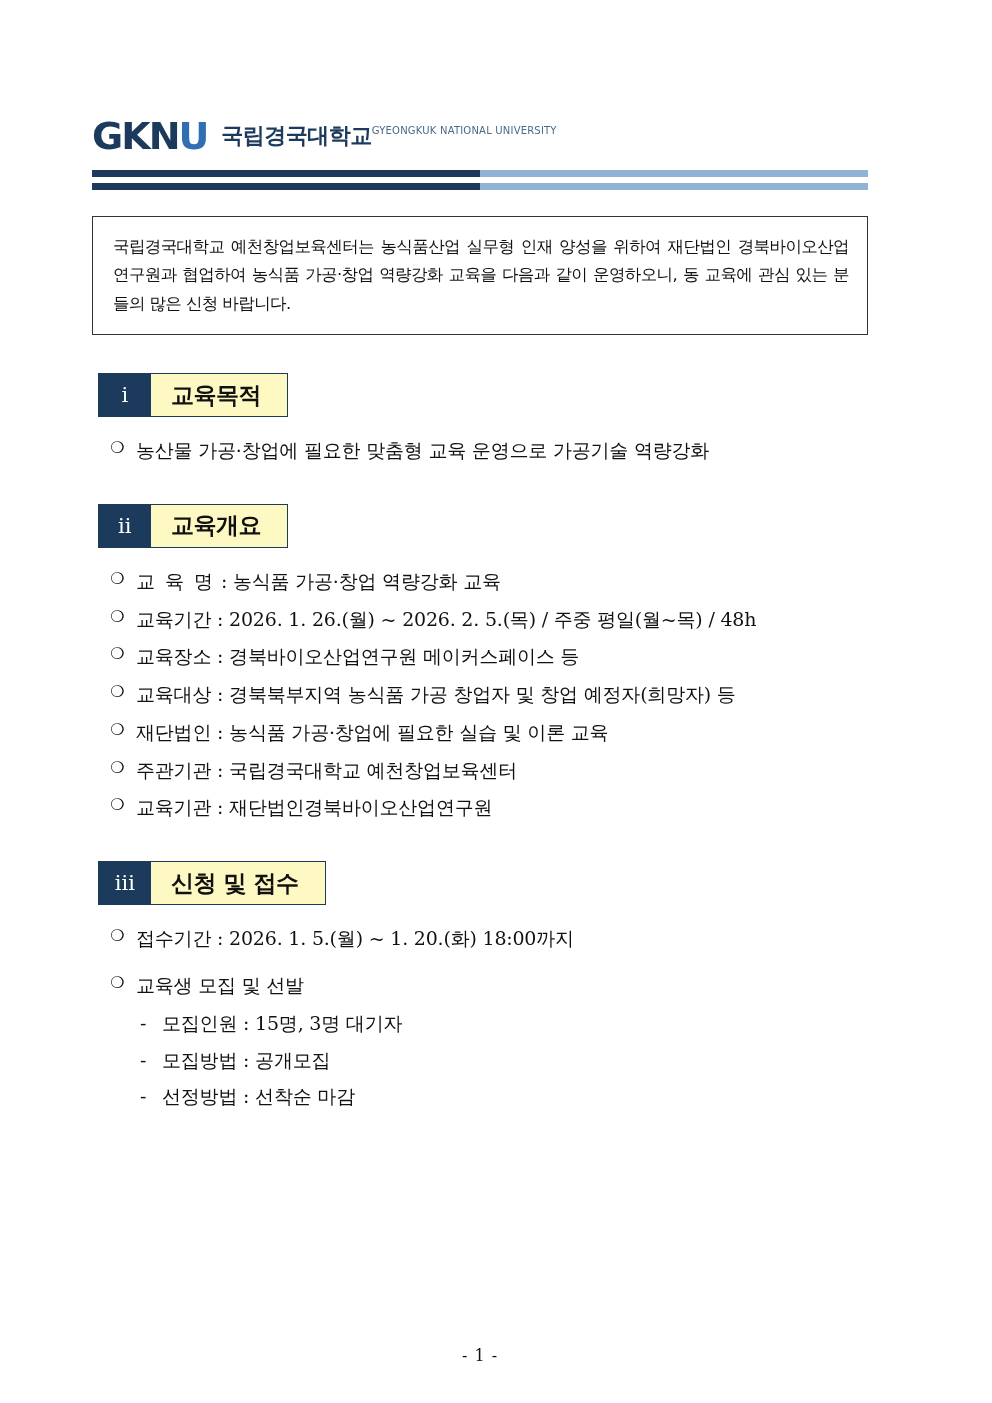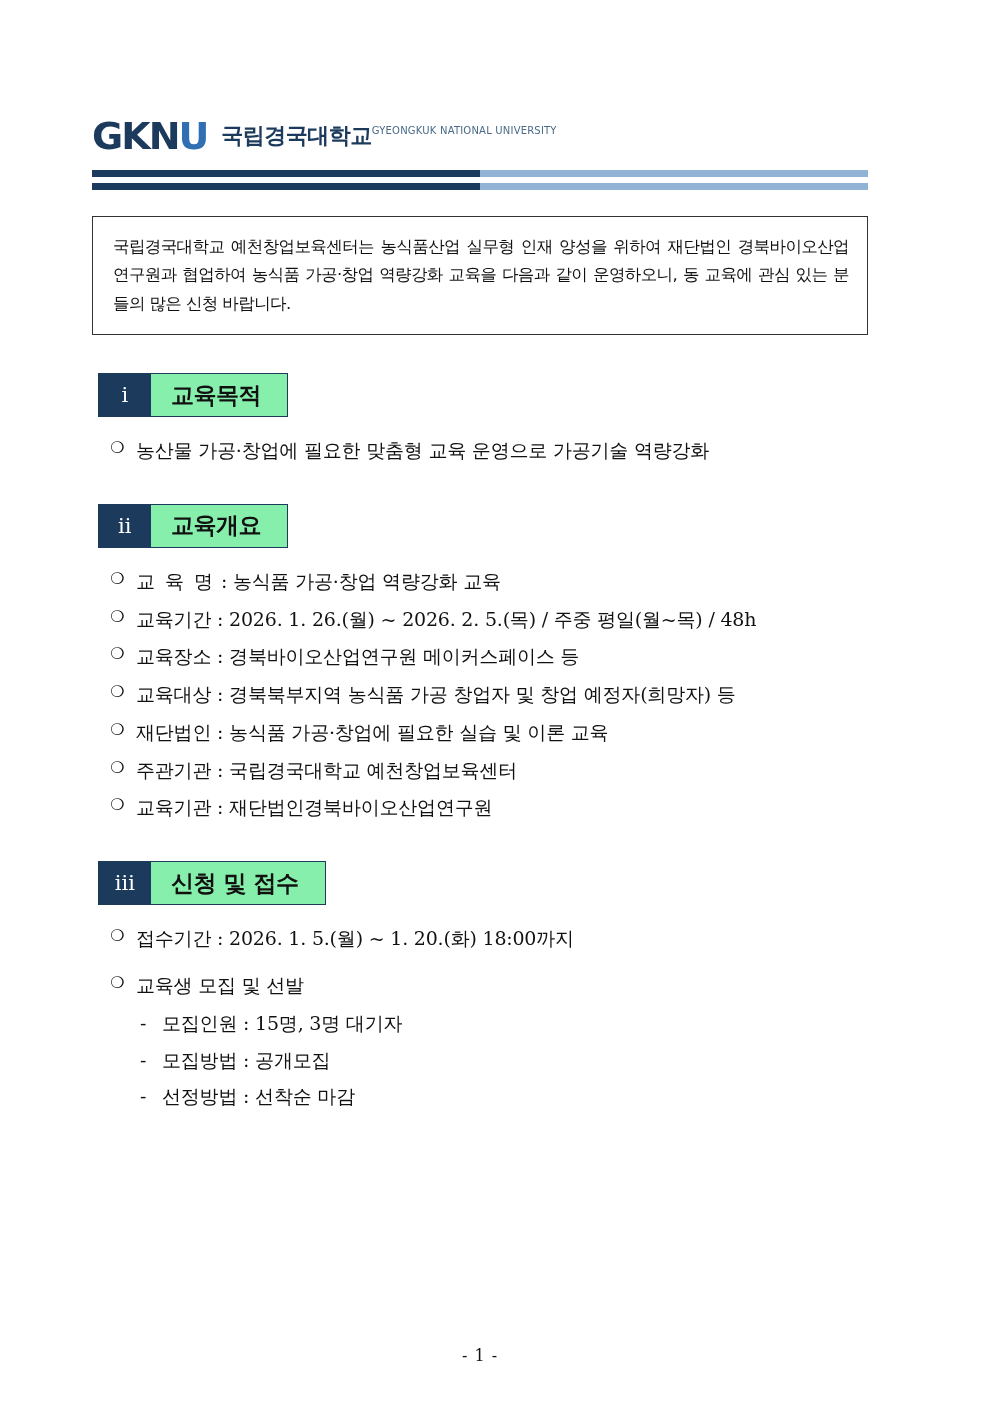--- a/index.html
+++ b/index.html
@@ -140,21 +140,21 @@
   }
   .sec-title {
     display: flex;
     align-items: center;
     padding: 0 26px 0 20px;
     font-family: "DejaVu Sans", sans-serif;
     font-weight: 700;
     font-size: 23px;
     color: #111111;
     letter-spacing: -0.5px;
-    background: #86efac;
+    background: #fef9c3;
   }
 
   
   .body-list {
     margin: 18px 0 0 0;
     padding: 0;
     list-style: none;
   }
   .li {
     position: relative;

